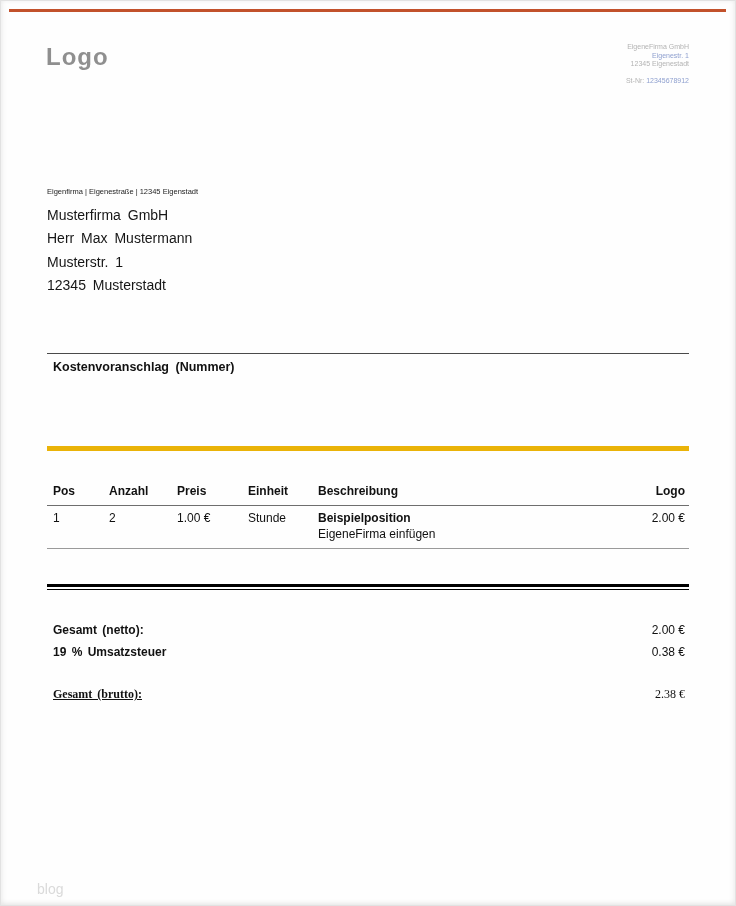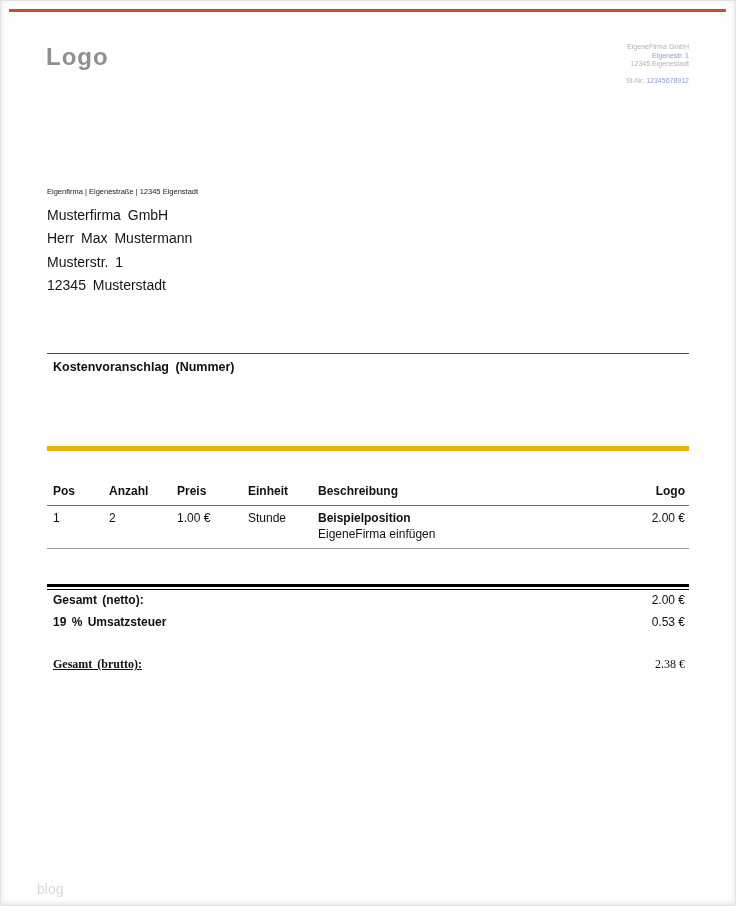--- a/index.html
+++ b/index.html
@@ -31,21 +31,21 @@
   
   .tbl{position:absolute;left:46px;right:46px;top:477px;font-size:12px;color:#111;}
   .tbl-grid{display:grid;grid-template-columns:56px 68px 71px 70px 1fr 84px;padding-left:6px;padding-right:4px;}
   .tbl-head{font-weight:bold;height:20px;border-bottom:1px solid #6e6e6e;align-items:end;padding-bottom:7px;}
   .tbl-head .right,.tbl-row .right{text-align:right;}
   .tbl-row{padding-top:5px;padding-bottom:6px;border-bottom:1px solid #9a9a9a;}
   .desc-title{font-weight:bold;line-height:15.5px;}
   .desc-sub{line-height:15.5px;}
   
   .sum-rule{position:absolute;left:46px;right:46px;top:583px;height:2px;border-top:3px solid #000;border-bottom:1px solid #000;}
-  .sum-row{position:absolute;left:46px;right:46px;display:flex;justify-content:space-between;font-size:12px;color:#111;}
+  .sum-row{position:absolute;left:46px;right:46px;display:flex;justify-content:space-between;font-size:12px;color:#111;margin-top:30px;}
   .sum-row .lbl{padding-left:6px;font-weight:bold;word-spacing:2px;}
   .sum-row .val{padding-right:4px;}
   .sum-1{top:592px;}
   .sum-2{top:614px;}
   .sum-3{top:656px;font-family:Liberation Serif, serif;}
   
   .wm{position:absolute;left:36px;top:880px;font-size:14px;color:#dadada;}
 </style>
 </head>
 <body>
@@ -102,21 +102,21 @@
   </div>
 
   <div class="sum-rule"></div>
 
   <div class="sum-row sum-1">
     <span class="lbl">Gesamt (netto):</span>
     <span class="val">2.00 €</span>
   </div>
   <div class="sum-row sum-2">
     <span class="lbl">19 % Umsatzsteuer</span>
-    <span class="val">0.53 €</span>
+    <span class="val">0.38 €</span>
   </div>
   <div class="sum-row sum-3">
     <span class="lbl u">Gesamt (brutto):</span>
     <span class="val">2.38 €</span>
   </div>
 
   <div class="wm">blog</div>
 
 </div>
 

